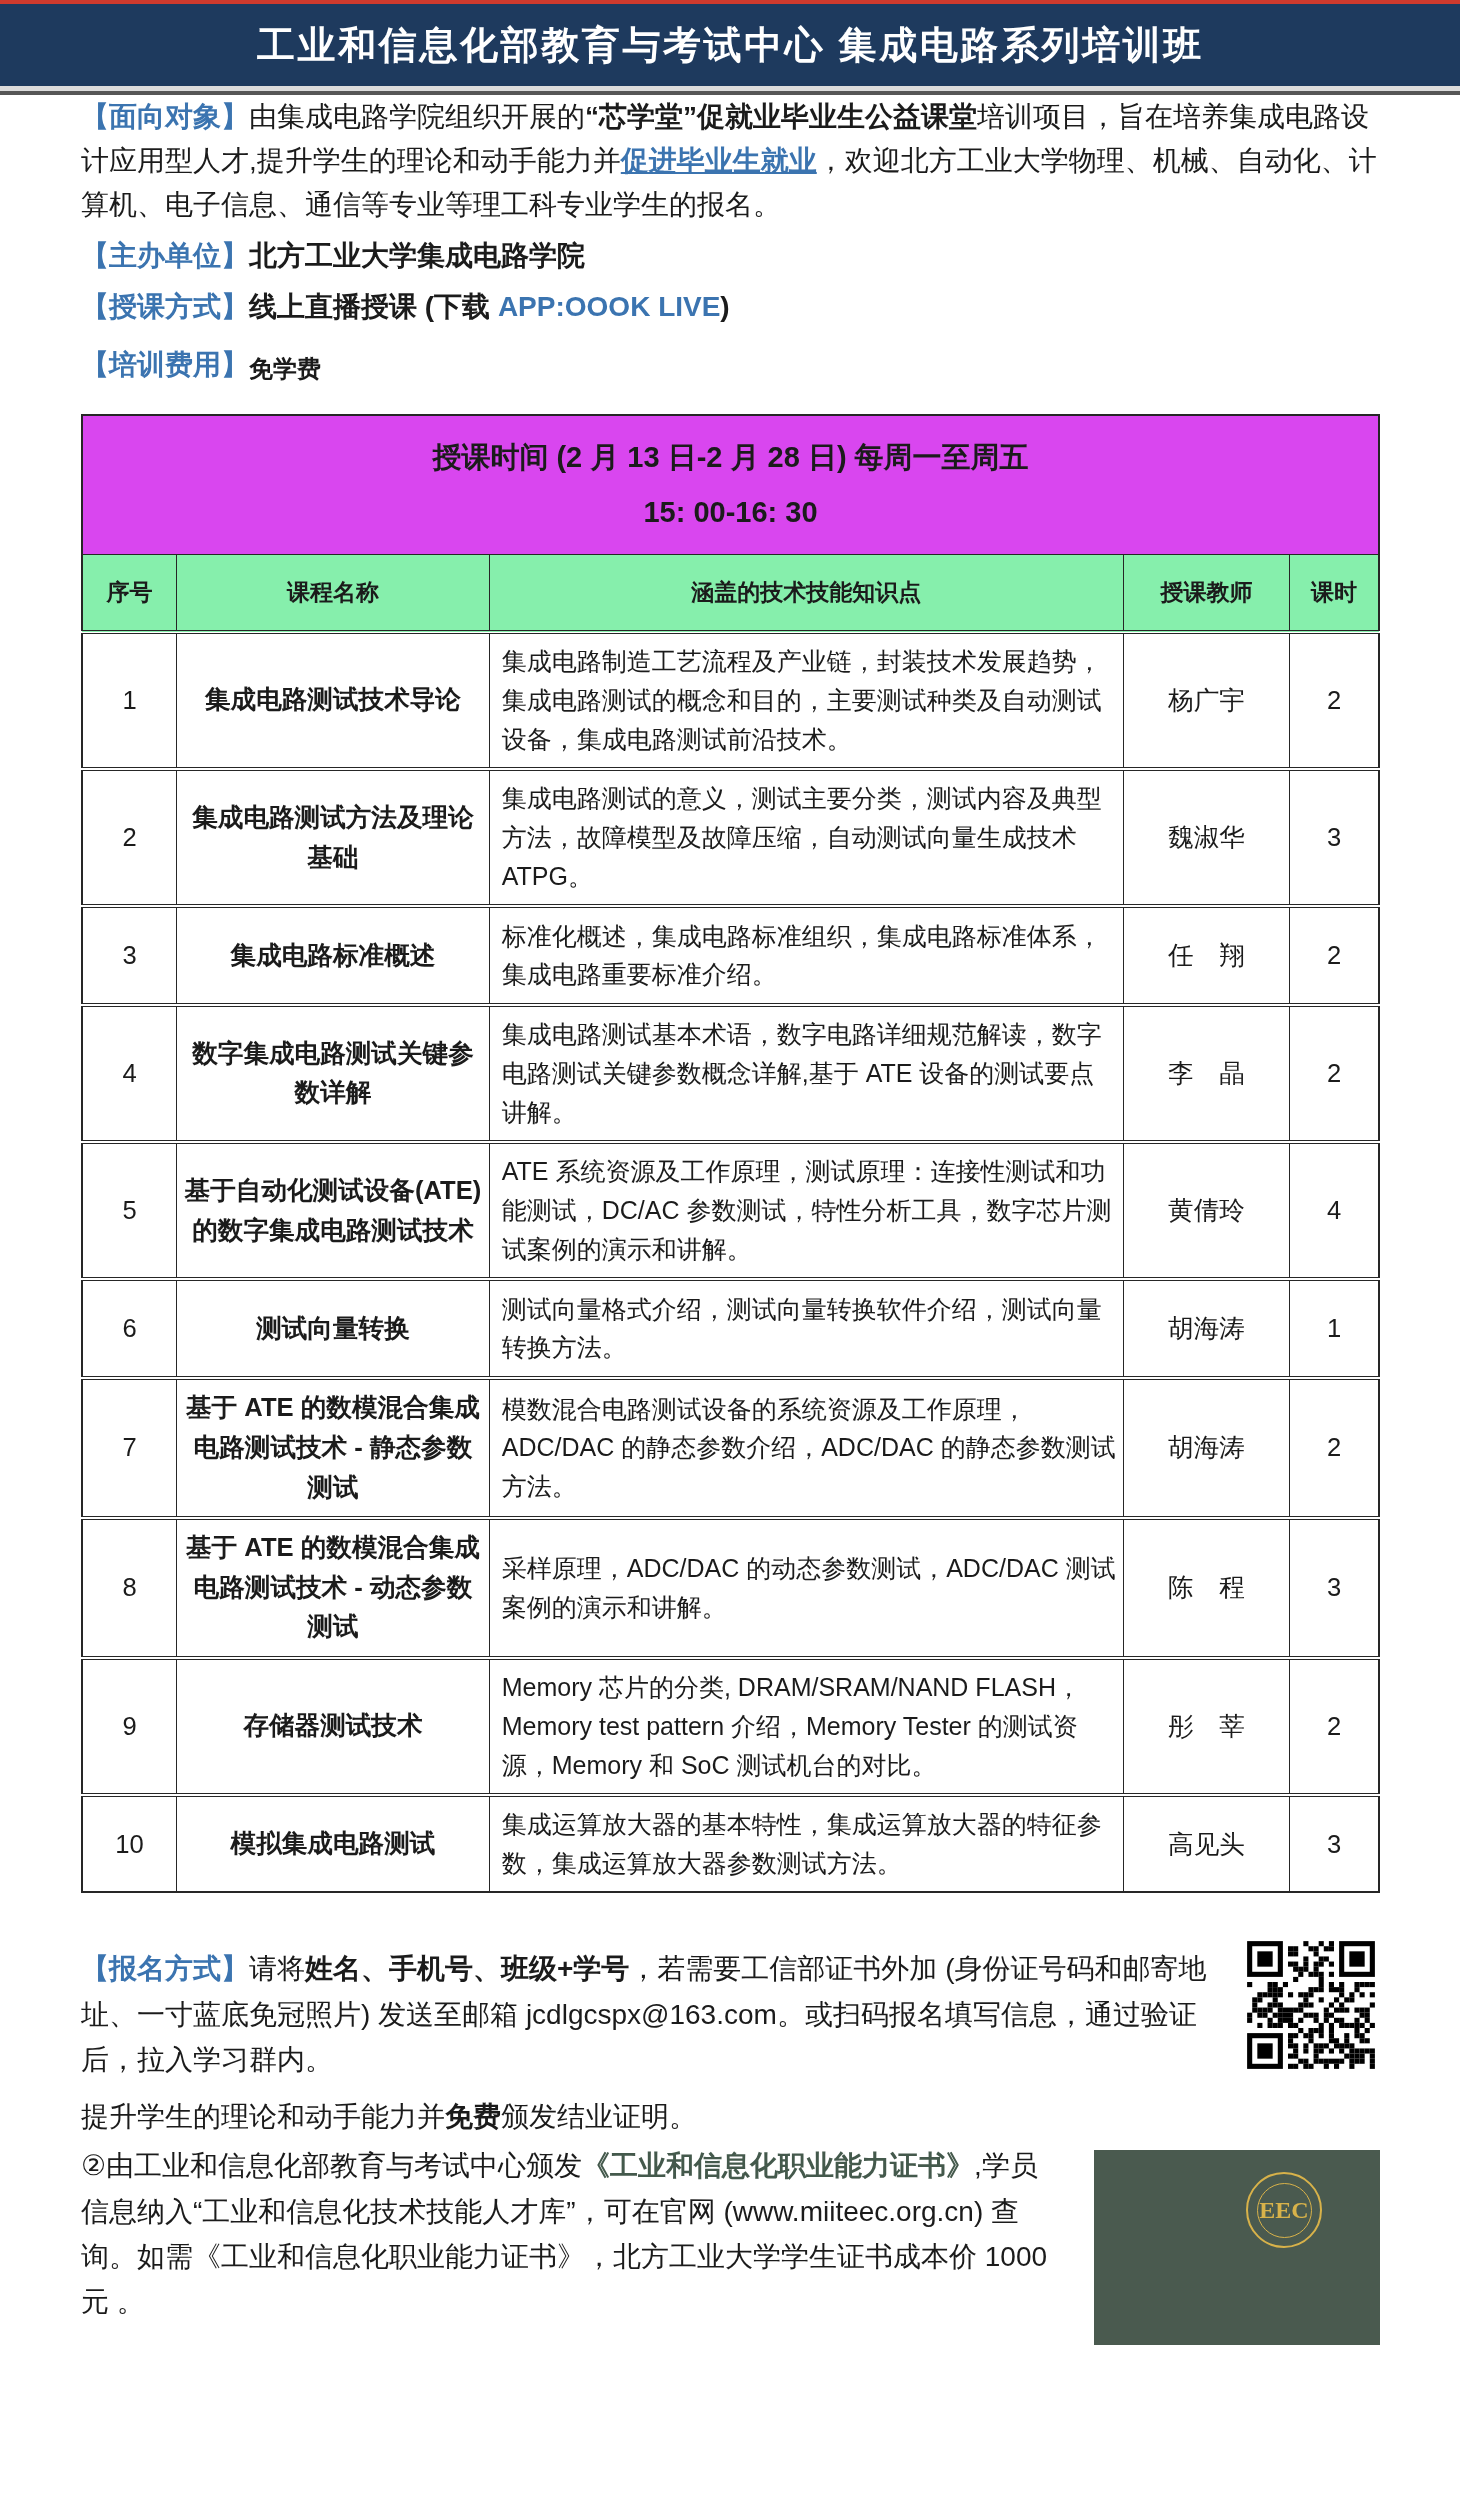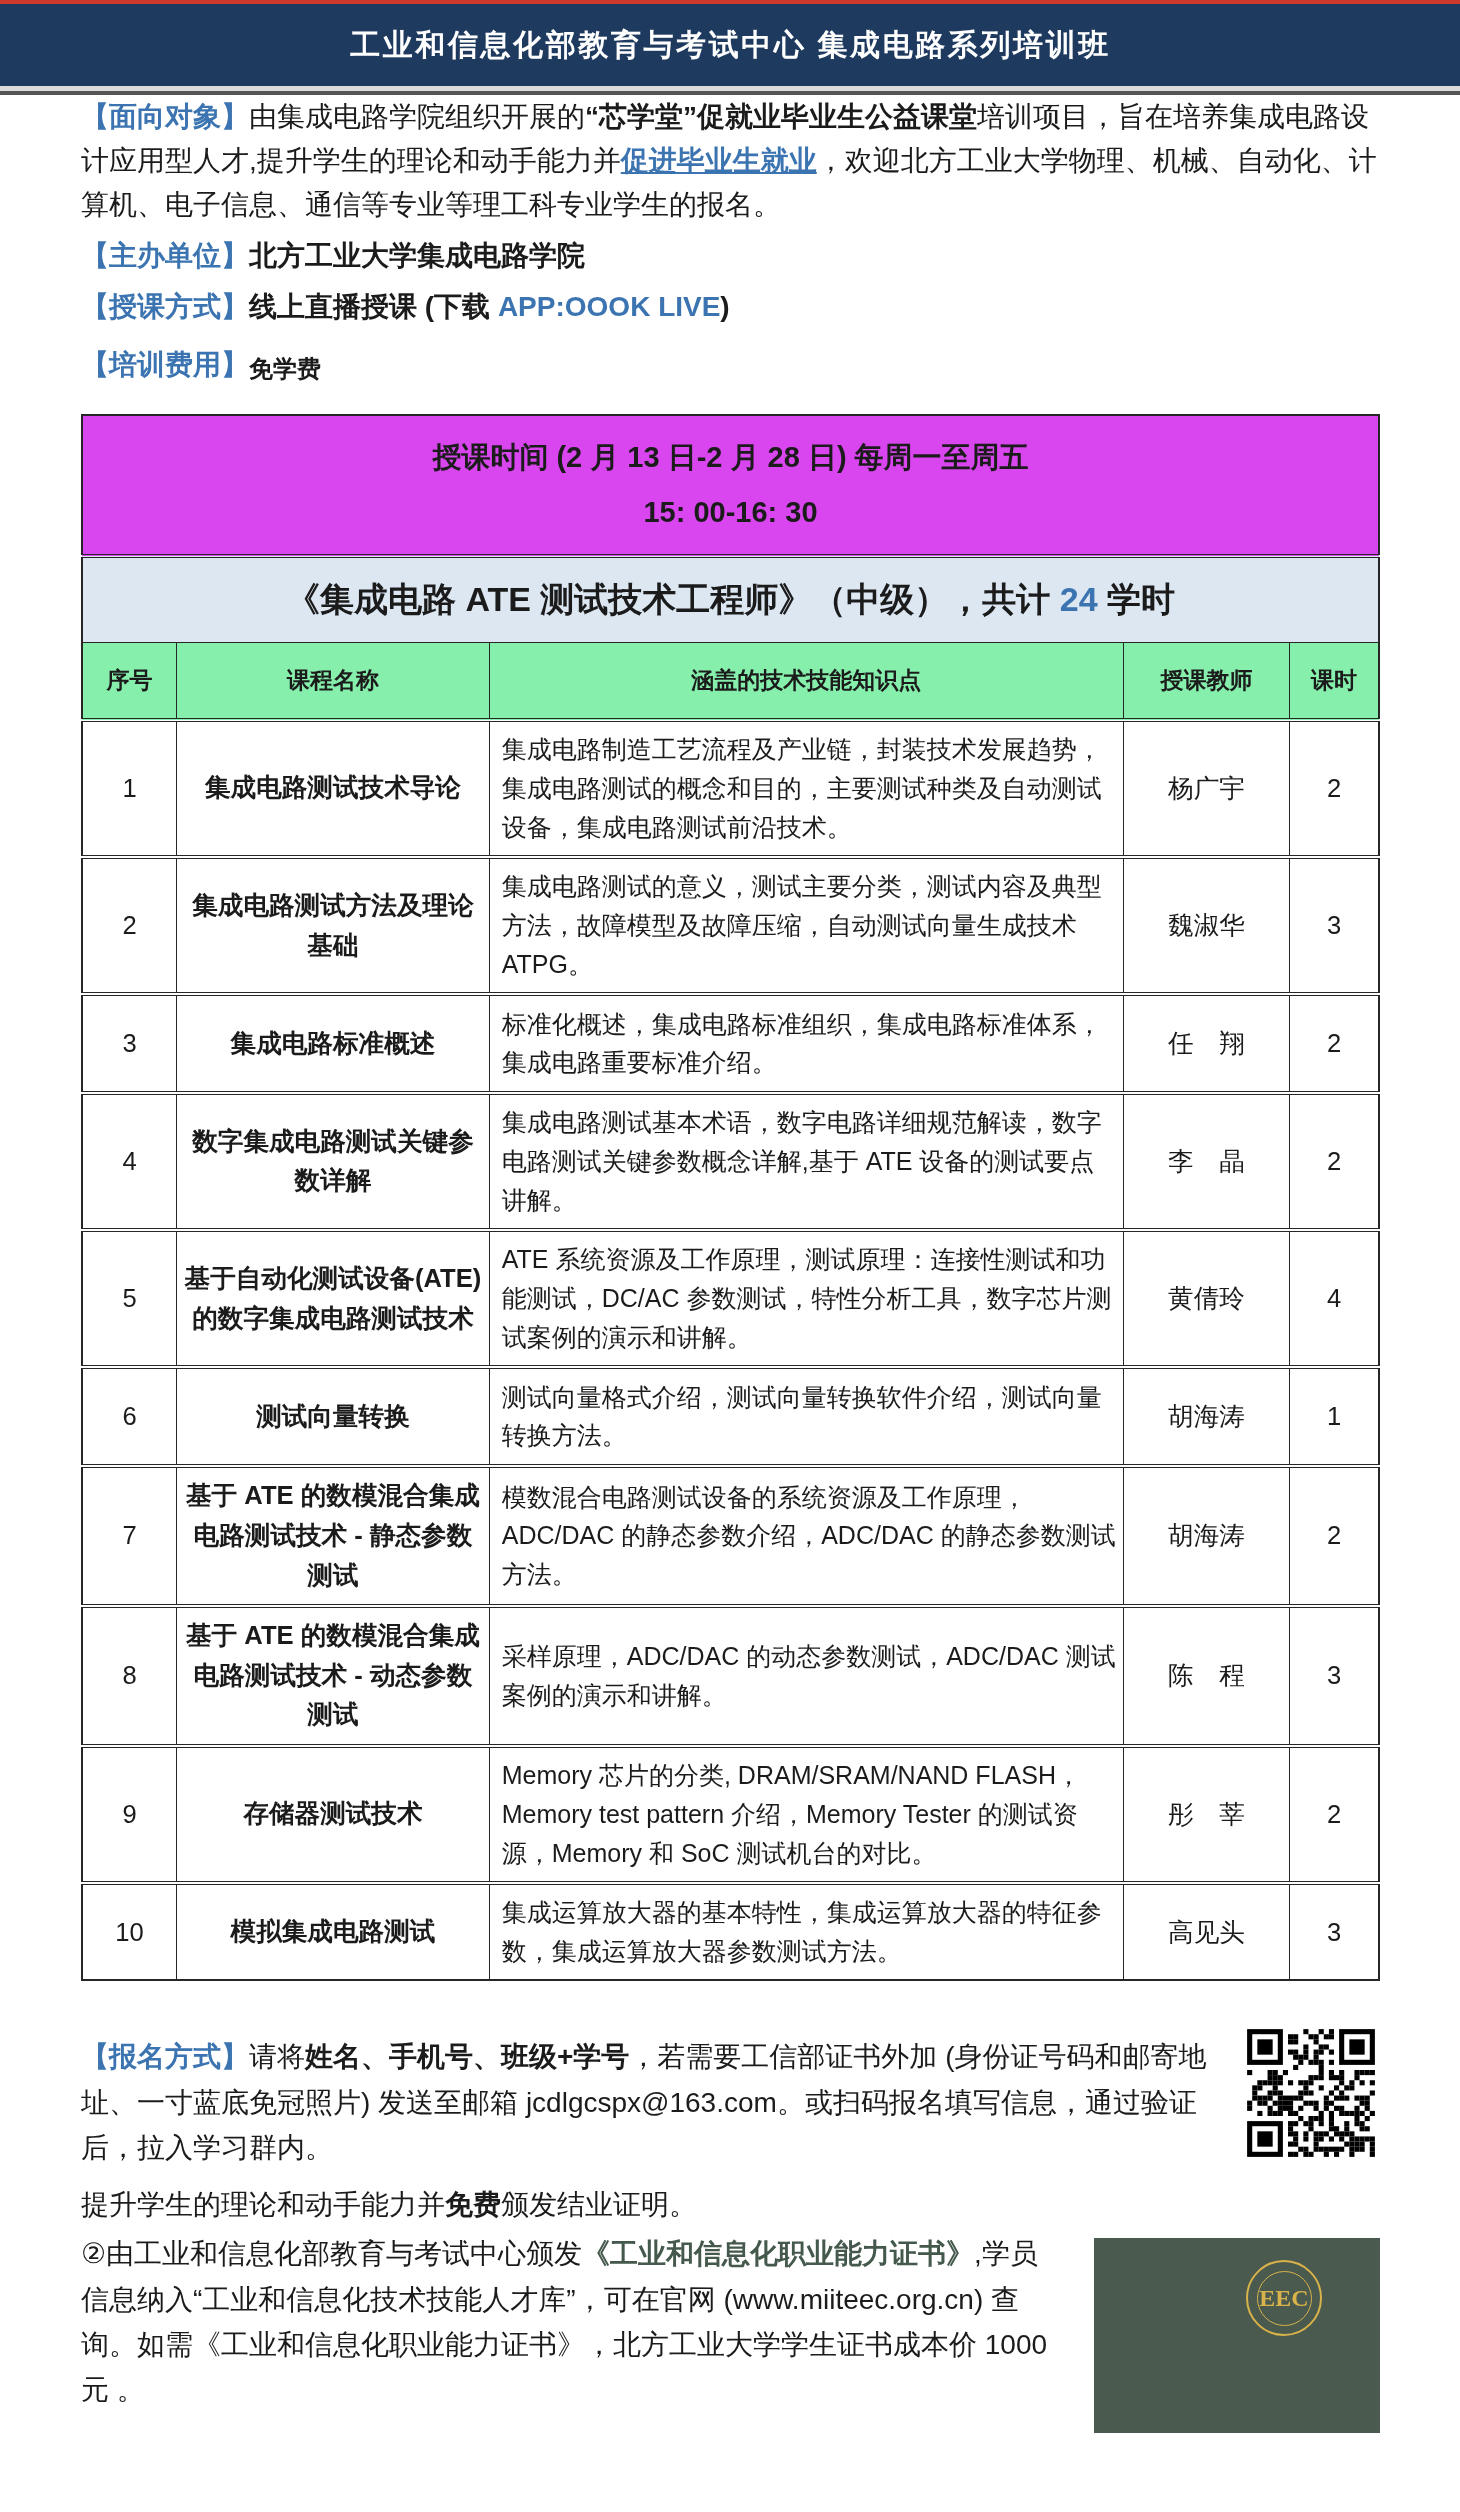--- a/index.html
+++ b/index.html
@@ -3,21 +3,21 @@
 <meta charset="utf-8">
 <style>
   html,body{margin:0;padding:0;}
   body{
     width:1461px; min-height:2512px; background:#ffffff;
     font-family:"Liberation Sans","DejaVu Sans",sans-serif;
     color:#1b1b1b; display:flex; flex-direction:column;
   }
   .top-red{height:4.3px;background:#cf3a2d;}
   .banner{background:#1e3a5e;height:82px;display:flex;align-items:center;justify-content:center;}
-  .banner-text{color:#ffffff;font-size:30px;font-weight:bold;letter-spacing:2.6px;}
+  .banner-text{color:#ffffff;font-size:38px;font-weight:bold;letter-spacing:2.6px;}
   .banner-under-light{height:5.1px;background:#dcdcdc;}
   .banner-under-dark{height:3.4px;background:#565656;}
 
   .content{padding:0 81px;flex:1;}
 
   .title-row{text-align:center;margin:44px 0 29px 0;color:#3b6b9e;white-space:nowrap;}
   .title-main{font-size:63px;font-weight:bold;}
   .title-sub{font-size:42px;font-weight:bold;margin-left:12px;}
 
   .para{font-size:28px;line-height:1.58;margin:0 0 6.8px 0;}
@@ -96,25 +96,20 @@
         <col style="width:24.1%">
         <col style="width:48.9%">
         <col style="width:12.8%">
         <col style="width:6.9%">
     </colgroup>
     <thead>
       <tr>
         <td class="band1-cell" colspan="5">
           <div>授课时间 (2 月 13 日-2 月 28 日) 每周一至周五</div>
           <div>15: 00-16: 30</div>
-        </td>
-      </tr>
-      <tr>
-        <td class="band2-cell" colspan="5">
-          <span>《集成电路 ATE 测试技术工程师》（中级），共计 </span><span class="blue-b">24</span><span> 学时</span>
         </td>
       </tr>
       <tr>
         <th>序号</th>
         <th>课程名称</th>
         <th>涵盖的技术技能知识点</th>
         <th>授课教师</th>
         <th>课时</th>
       </tr>
     </thead>

